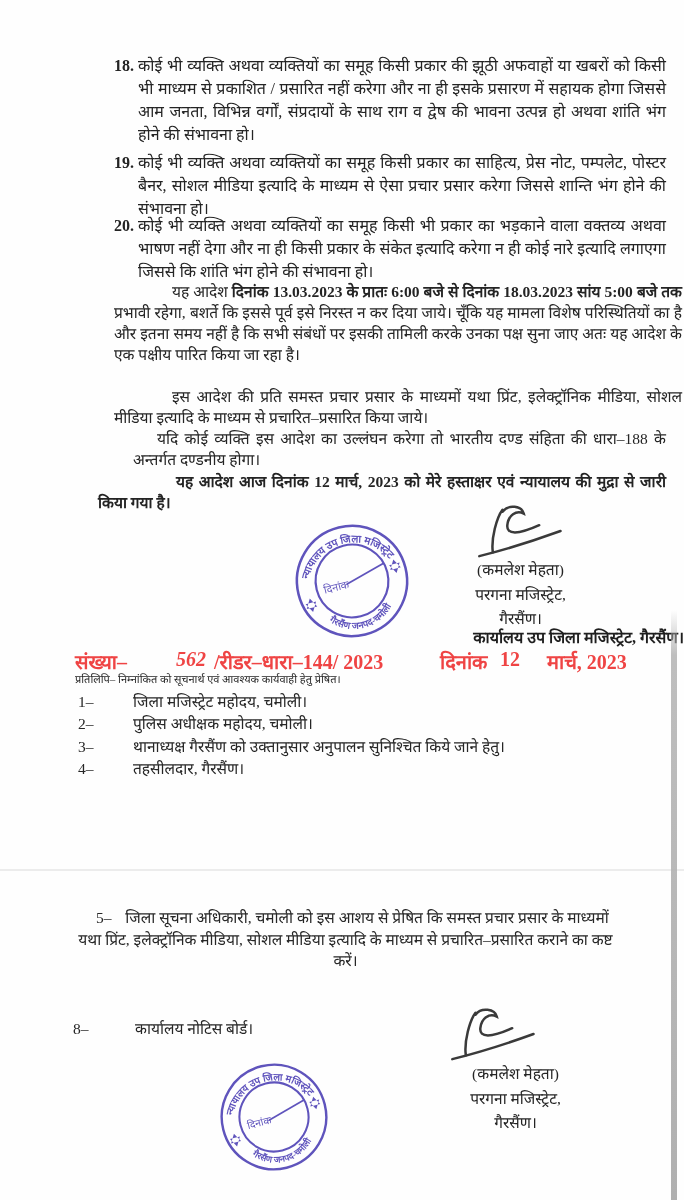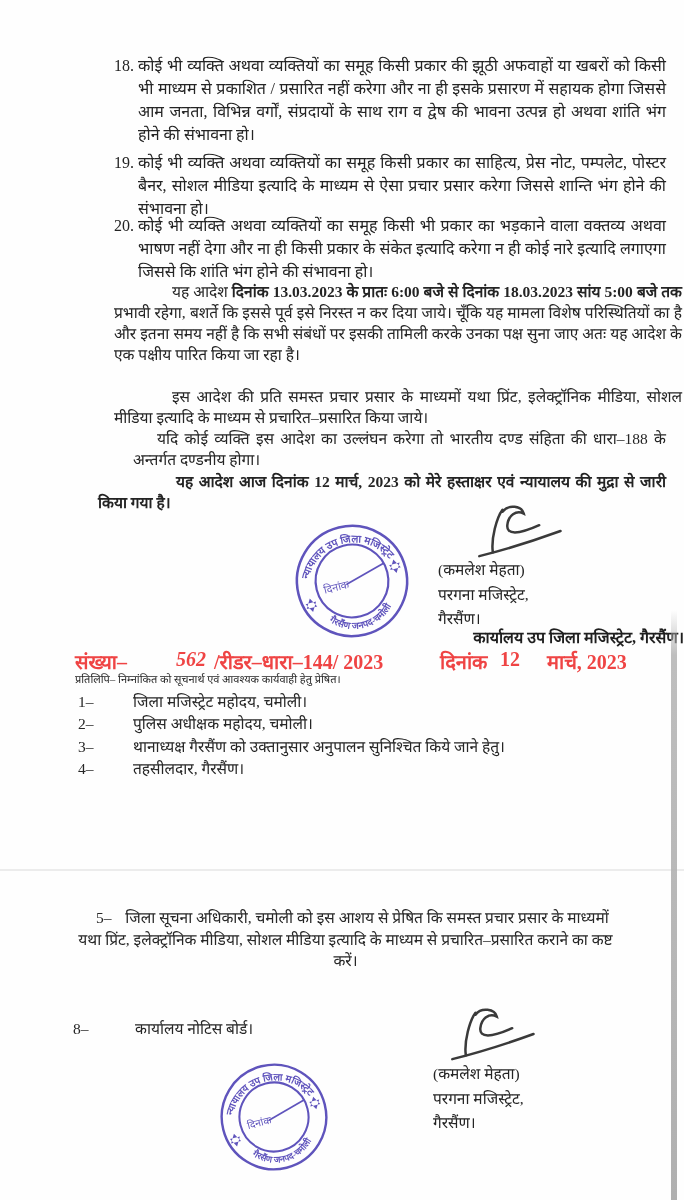--- a/index.html
+++ b/index.html
@@ -26,40 +26,40 @@
   .clause {
     left: 114px;
     width: 552px;
     font-size: 16px;
     line-height: 23px;
     padding-left: 24px;
     text-indent: -24px;
     text-align: justify;
     color: #242424;
   }
-  .clause .num { display: inline-block; width: 24px; text-indent: 0; }
+  .clause .num { display: inline-block; width: 24px; text-indent: 0; font-weight: bold; }
   .para { left: 98px; width: 568px; text-indent: 58px; margin-left: 16px; }
   .bold { font-weight: bold; }
   .office-line {
     left: 0; width: 684px;
     text-align: right;
     font-weight: bold;
     font-size: 16px;
     color: #1f1f1f;
   }
   .ref-line { left: 0; width: 684px; height: 22px; font-weight: bold; font-size: 20px; color: #ef4444; }
   .ref-line span { position: absolute; white-space: nowrap; }
   .copy-line { left: 75px; width: 560px; font-size: 11px; }
   .recip { left: 0; width: 620px; font-size: 15.5px; line-height: 22.4px; }
   .recip-row { position: relative; padding-left: 133px; }
   .recip-row .num { position: absolute; left: 78px; }
   .recip2 { left: 73px; width: 545px; font-size: 15.5px; line-height: 21.5px; text-align: left; }
   .recip2 .num { display: inline-block; width: 43px; }
   .sig-block {
-    text-align: left;
+    text-align: center;
     font-size: 15.5px;
     line-height: 24.5px;
     color: #242424;
     white-space: nowrap;
   }
   .stamp-wrap { transform: rotate(-14deg); opacity: 0.88; }
   .separator {
     left: 0; width: 684px; height: 2px;
     background: #ececec;
   }

